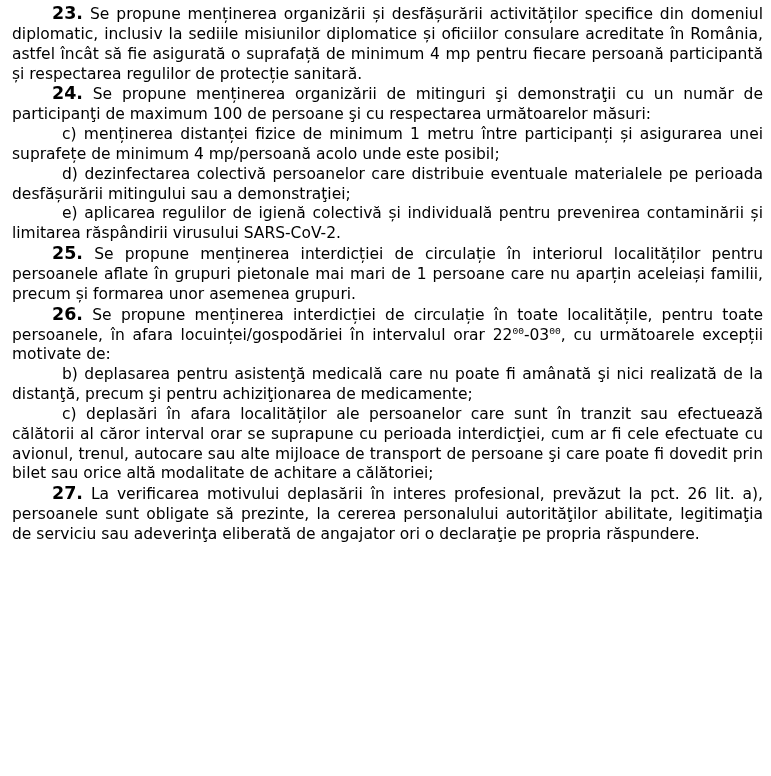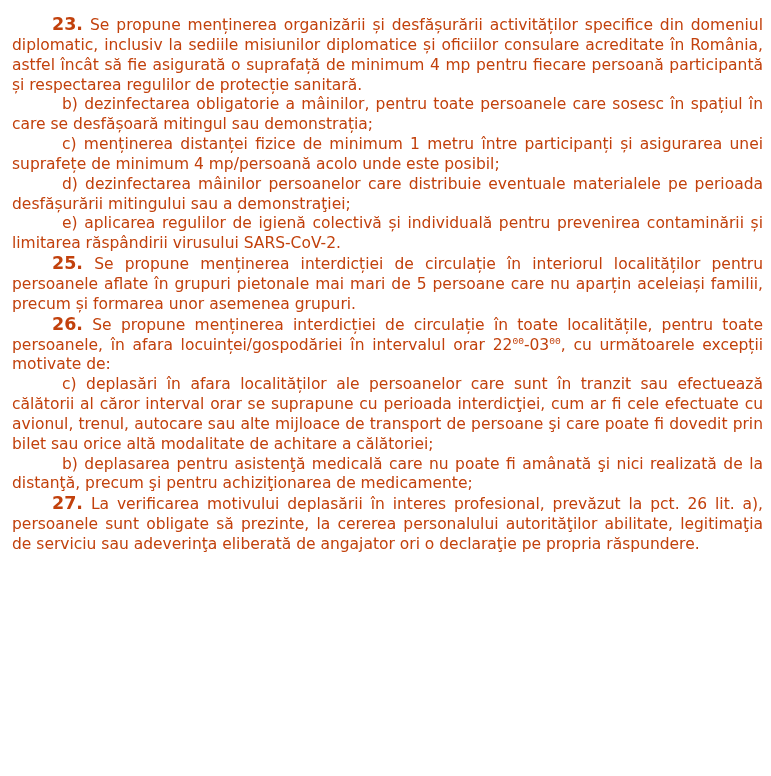--- a/index.html
+++ b/index.html
@@ -9,23 +9,23 @@
   }
   body {
     width: 771px;
     height: 776px;
     overflow: hidden;
   }
   .page {
     box-sizing: border-box;
     width: 771px;
     height: 776px;
-    padding: 15px 8px 0 12px;
+    padding: 4px 8px 0 12px;
     background: #ffffff;
-    color: #c2410c;
+    color: #000000;
     font-family: "DejaVu Sans", sans-serif;
     font-size: 15.5px;
     line-height: 19.85px;
     text-align: justify;
   }
   p.para {
     margin: 0;
     padding: 0;
   }
   p.p-num { text-indent: 40px; }
@@ -44,61 +44,61 @@
 </head>
 <body>
 
 <div class="page">
 
   <p class="para p-num">
     <b class="pnum">23.</b>
     <span>Se propune menținerea organizării și desfășurării activităților specifice din domeniul diplomatic, inclusiv la sediile misiunilor diplomatice și oficiilor consulare acreditate în România, astfel încât să fie asigurată o suprafață de minimum 4 mp pentru fiecare persoană participantă și respectarea regulilor de protecție sanitară.</span>
   </p>
 
+  <p class="para p-num">
+    <b class="pnum">24.</b>
+    <span>Se propune menținerea organizării de mitinguri şi demonstraţii cu un număr de participanţi de maximum 100 de persoane şi cu respectarea următoarelor măsuri:</span>
+  </p>
 
 
-  <p class="para p-let">
-    <span>b)</span>
-    <span>dezinfectarea obligatorie a mâinilor, pentru toate persoanele care sosesc în spațiul în care se desfășoară mitingul sau demonstrația;</span>
-  </p>
 
   <p class="para p-let">
     <span>c)</span>
     <span>menținerea distanței fizice de minimum 1 metru între participanți și asigurarea unei suprafețe de minimum 4 mp/persoană acolo unde este posibil;</span>
   </p>
 
   <p class="para p-let">
     <span>d)</span>
-    <span>dezinfectarea mâinilor persoanelor care distribuie eventuale materialele pe perioada desfășurării mitingului sau a demonstraţiei;</span>
+    <span>dezinfectarea colectivă persoanelor care distribuie eventuale materialele pe perioada desfășurării mitingului sau a demonstraţiei;</span>
   </p>
 
   <p class="para p-let">
     <span>e)</span>
     <span>aplicarea regulilor de igienă colectivă și individuală pentru prevenirea contaminării și limitarea răspândirii virusului SARS-CoV-2.</span>
   </p>
 
   <p class="para p-num">
     <b class="pnum">25.</b>
-    <span>Se propune menținerea interdicției de circulație în interiorul localităților pentru persoanele aflate în grupuri pietonale mai mari de 5 persoane care nu aparțin aceleiași familii, precum și formarea unor asemenea grupuri.</span>
+    <span>Se propune menținerea interdicției de circulație în interiorul localităților pentru persoanele aflate în grupuri pietonale mai mari de 1 persoane care nu aparțin aceleiași familii, precum și formarea unor asemenea grupuri.</span>
   </p>
 
   <p class="para p-num">
     <b class="pnum">26.</b>
     <span>Se propune menținerea interdicției de circulație în toate localitățile, pentru toate persoanele, în afara locuinței/gospodăriei în intervalul orar 22</span><sup>00</sup><span>-03</span><sup>00</sup><span>, cu următoarele excepții motivate de:</span>
   </p>
 
 
   <p class="para p-let">
-    <span>c)</span>
-    <span>deplasări în afara localităților ale persoanelor care sunt în tranzit sau efectuează călătorii al căror interval orar se suprapune cu perioada interdicţiei, cum ar fi cele efectuate cu avionul, trenul, autocare sau alte mijloace de transport de persoane şi care poate fi dovedit prin bilet sau orice altă modalitate de achitare a călătoriei;</span>
+    <span>b)</span>
+    <span>deplasarea pentru asistenţă medicală care nu poate fi amânată şi nici realizată de la distanţă, precum şi pentru achiziţionarea de medicamente;</span>
   </p>
 
   <p class="para p-let">
-    <span>b)</span>
-    <span>deplasarea pentru asistenţă medicală care nu poate fi amânată şi nici realizată de la distanţă, precum şi pentru achiziţionarea de medicamente;</span>
+    <span>c)</span>
+    <span>deplasări în afara localităților ale persoanelor care sunt în tranzit sau efectuează călătorii al căror interval orar se suprapune cu perioada interdicţiei, cum ar fi cele efectuate cu avionul, trenul, autocare sau alte mijloace de transport de persoane şi care poate fi dovedit prin bilet sau orice altă modalitate de achitare a călătoriei;</span>
   </p>
 
 
   <p class="para p-num">
     <b class="pnum">27.</b>
     <span>La verificarea motivului deplasării în interes profesional, prevăzut la pct. 26 lit. a), persoanele sunt obligate să prezinte, la cererea personalului autorităţilor abilitate, legitimaţia de serviciu sau adeverinţa eliberată de angajator ori o declaraţie pe propria răspundere.</span>
   </p>
 
 </div>
 

